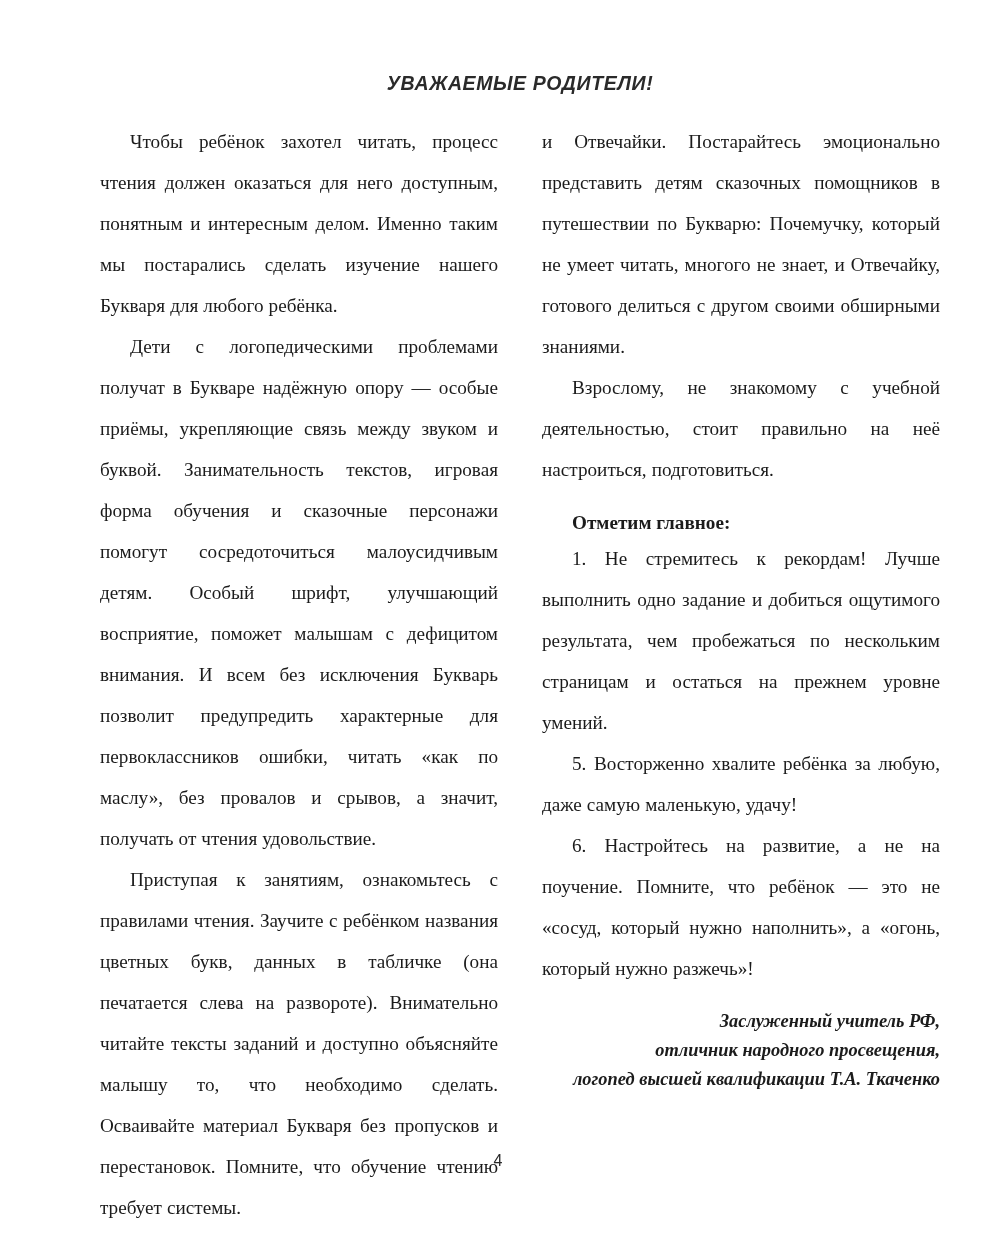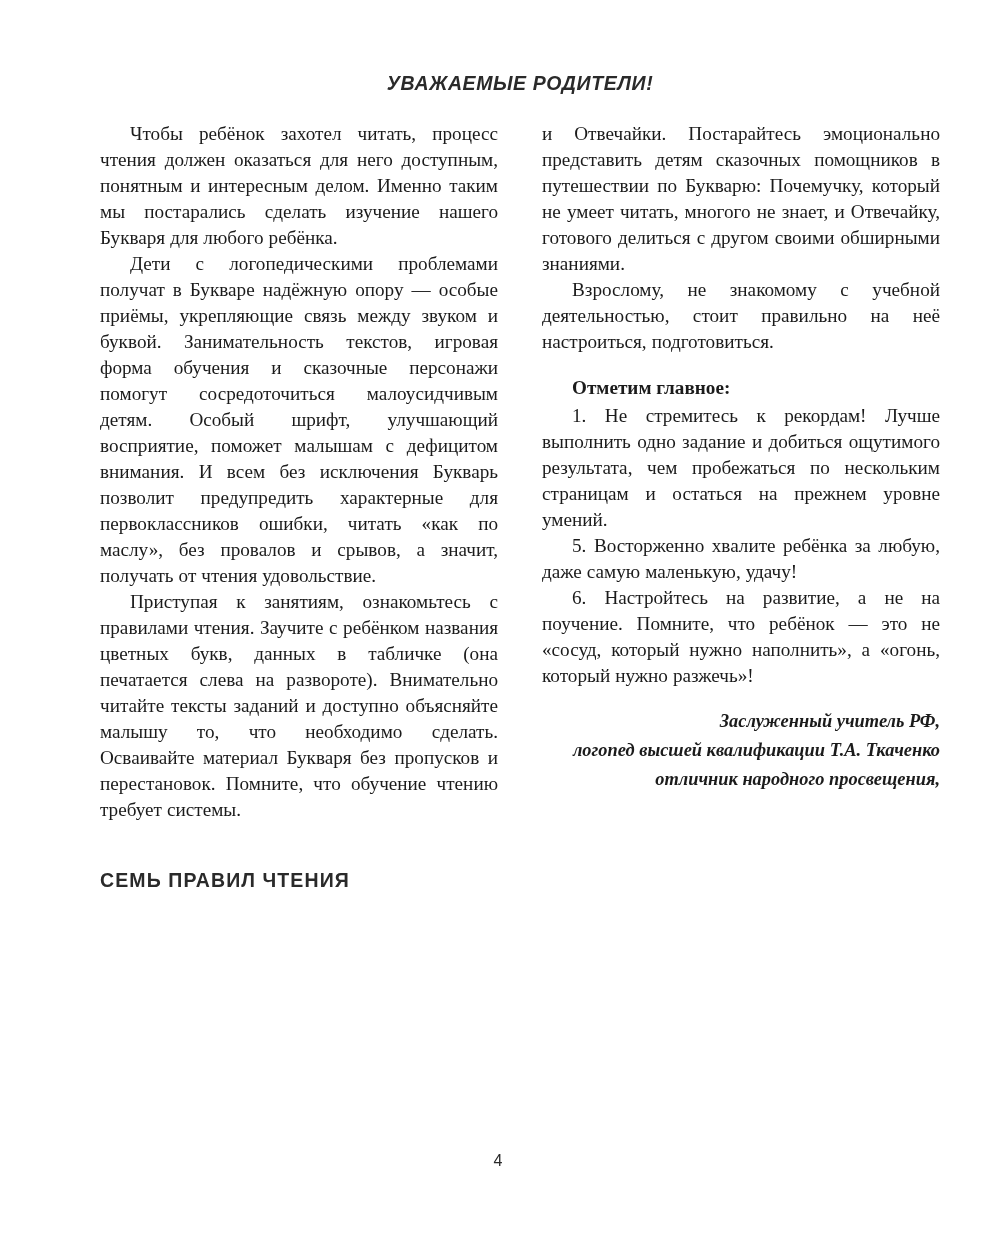--- a/index.html
+++ b/index.html
@@ -45,21 +45,21 @@
     align-items: flex-start;
   }
   .col {
     width: 398px;
   }
   p.body-par {
     margin: 0;
     text-align: justify;
     text-indent: 30px;
     font-size: 19.2px;
-    line-height: 26px;
+    line-height: 41px;
     hyphens: none;
     word-spacing: 0.2px;
   }
   p.body-par.no-indent {
     text-indent: 0;
   }
   .subhead {
     margin: 18px 0 0 0;
     text-indent: 30px;
     font-size: 19.2px;
@@ -115,22 +115,22 @@
         <p class="body-par">Взрослому, не знакомому с учебной деятельностью, стоит правильно на неё настроиться, подготовиться.</p>
 
         <p class="subhead">Отметим главное:</p>
 
         <p class="body-par">1. Не стремитесь к рекордам! Лучше выполнить одно задание и добиться ощутимого результата, чем пробежаться по нескольким страницам и остаться на прежнем уровне умений.</p>
         <p class="body-par">5. Восторженно хвалите ребёнка за любую, даже самую маленькую, удачу!</p>
         <p class="body-par">6. Настройтесь на развитие, а не на поучение. Помните, что ребёнок — это не «сосуд, который нужно наполнить», а «огонь, который нужно разжечь»!</p>
 
         <div class="signature">
           <div>Заслуженный учитель РФ,</div>
+          <div>отличник народного просвещения,</div>
           <div>логопед высшей квалификации Т.А. Ткаченко</div>
-          <div>отличник народного просвещения,</div>
         </div>
       </div>
 
     </div>
 
     <h2 class="section-title">СЕМЬ ПРАВИЛ ЧТЕНИЯ</h2>
 
   </div>
 
   <div class="page-number">4</div>

